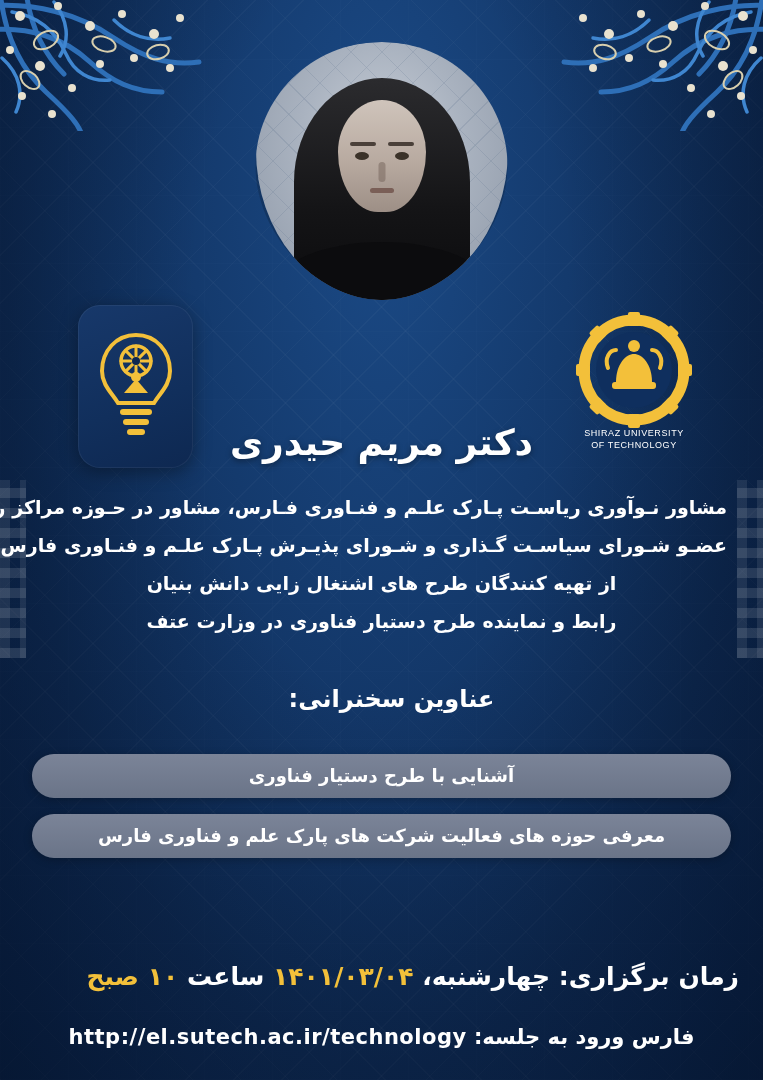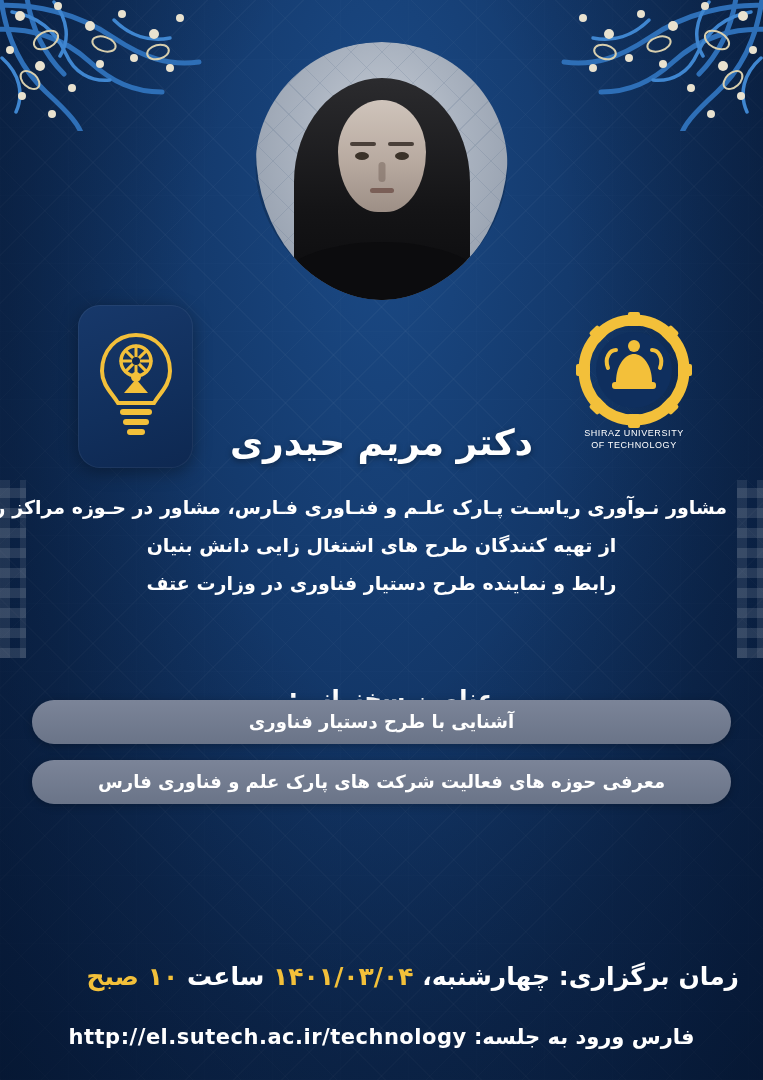--- a/index.html
+++ b/index.html
@@ -207,21 +207,21 @@
     direction: rtl;
     color: #ffffff;
     font-size: 24px;
     font-weight: bold;
     padding-left: 20px;
   }
   .talks {
     position: absolute;
     left: 32px;
     right: 32px;
-    top: 700px;
+    top: 754px;
     direction: rtl;
   }
   .talk-item {
     height: 44px;
     line-height: 44px;
     margin-bottom: 16px;
     border-radius: 22px;
     background: linear-gradient(180deg, #7b8498 0%, #6a7488 100%);
     color: #ffffff;
     font-size: 18px;
@@ -426,20 +426,21 @@
       </g>
       <text x="58" y="124" text-anchor="middle" fill="#ffffff" font-size="9" font-family="'Liberation Sans', sans-serif" letter-spacing="0.6">SHIRAZ UNIVERSITY</text>
       <text x="58" y="136" text-anchor="middle" fill="#ffffff" font-size="9" font-family="'Liberation Sans', sans-serif" letter-spacing="0.6">OF TECHNOLOGY</text>
     </svg>
   </div>
 
   <div class="name">دکتر مریم حیدری</div>
 
   <div class="bio">
     <div>مشاور نـوآوری ریاسـت پـارک علـم و فنـاوری فـارس، مشاور در حـوزه مراکز رشـد</div>
+    <div>عضـو شـورای سیاسـت گـذاری و شـورای پذیـرش پـارک علـم و فنـاوری فارس</div>
     <div>از تهیه کنندگان طرح های اشتغال زایی دانش بنیان</div>
     <div>رابط و نماینده طرح دستیار فناوری در وزارت عتف</div>
   </div>
 
   <div class="talks-title">عناوین سخنرانی:</div>
   <div class="talks">
     <div class="talk-item">آشنایی با طرح دستیار فناوری</div>
     <div class="talk-item">معرفی حوزه های فعالیت شرکت های پارک علم و فناوری فارس</div>
   </div>
 

